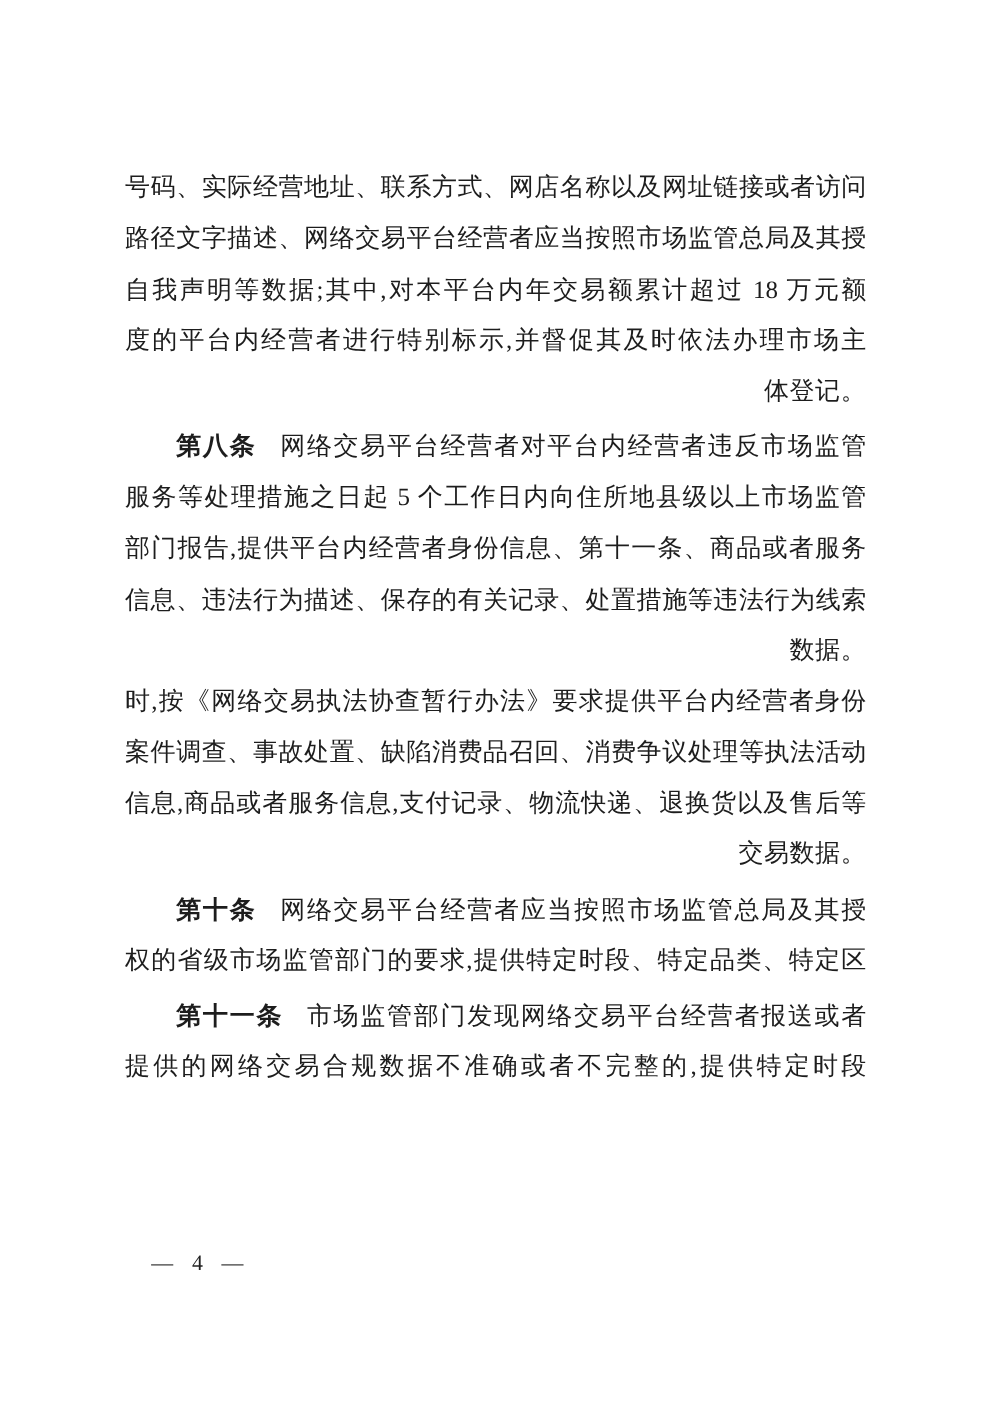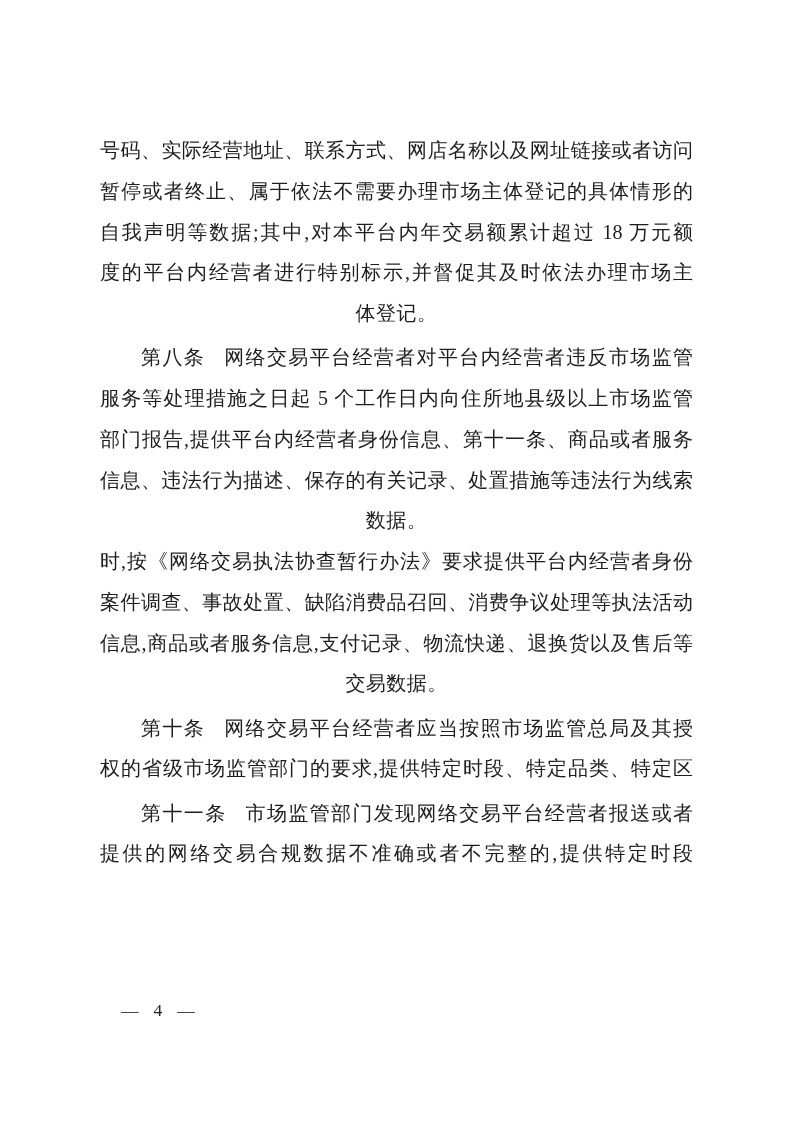--- a/index.html
+++ b/index.html
@@ -27,29 +27,29 @@
     height: 40.75px;
     line-height: 40.75px;
     white-space: nowrap;
   }
   .line.justify {
     text-align: justify;
     text-align-last: justify;
     text-justify: inter-character;
   }
   .line.plain {
-    text-align: center;
+    text-align: right;
     letter-spacing: 0.45px;
   }
   .line.start {
     padding-left: 41px;
     margin-top: 3.5px;
   }
   .article-label {
-    font-weight: 400;
+    font-weight: 700;
     margin-right: 0.95em;
   }
   .pagefoot {
     position: absolute;
     left: 121px;
     top: 999px;
     height: 22px;
     line-height: 22px;
     display: flex;
     align-items: center;
@@ -57,21 +57,21 @@
     font-size: 17.5px;
     color: #222222;
   }
 </style>
 </head>
 <body>
 
 <div class="page">
   <main class="doc" id="doc">
       <div class="line justify">号码、实际经营地址、联系方式、网店名称以及网址链接或者访问</div>
-      <div class="line justify">暂停或者终止、属于依法不需要办理市场主体登记的具体情形的</div>
+      <div class="line justify">路径文字描述、网络交易平台经营者应当按照市场监管总局及其授</div>
       <div class="line justify">自我声明等数据;其中,对本平台内年交易额累计超过 18 万元额</div>
       <div class="line justify">度的平台内经营者进行特别标示,并督促其及时依法办理市场主</div>
       <div class="line plain">体登记。</div>
       <div class="line justify start"><span class="article-label">第八条</span><span>网络交易平台经营者对平台内经营者违反市场监管</span></div>
       <div class="line justify">服务等处理措施之日起 5 个工作日内向住所地县级以上市场监管</div>
       <div class="line justify">部门报告,提供平台内经营者身份信息、第十一条、商品或者服务</div>
       <div class="line justify">信息、违法行为描述、保存的有关记录、处置措施等违法行为线索</div>
       <div class="line plain">数据。</div>
       <div class="line justify">时,按《网络交易执法协查暂行办法》要求提供平台内经营者身份</div>
       <div class="line justify">案件调查、事故处置、缺陷消费品召回、消费争议处理等执法活动</div>

